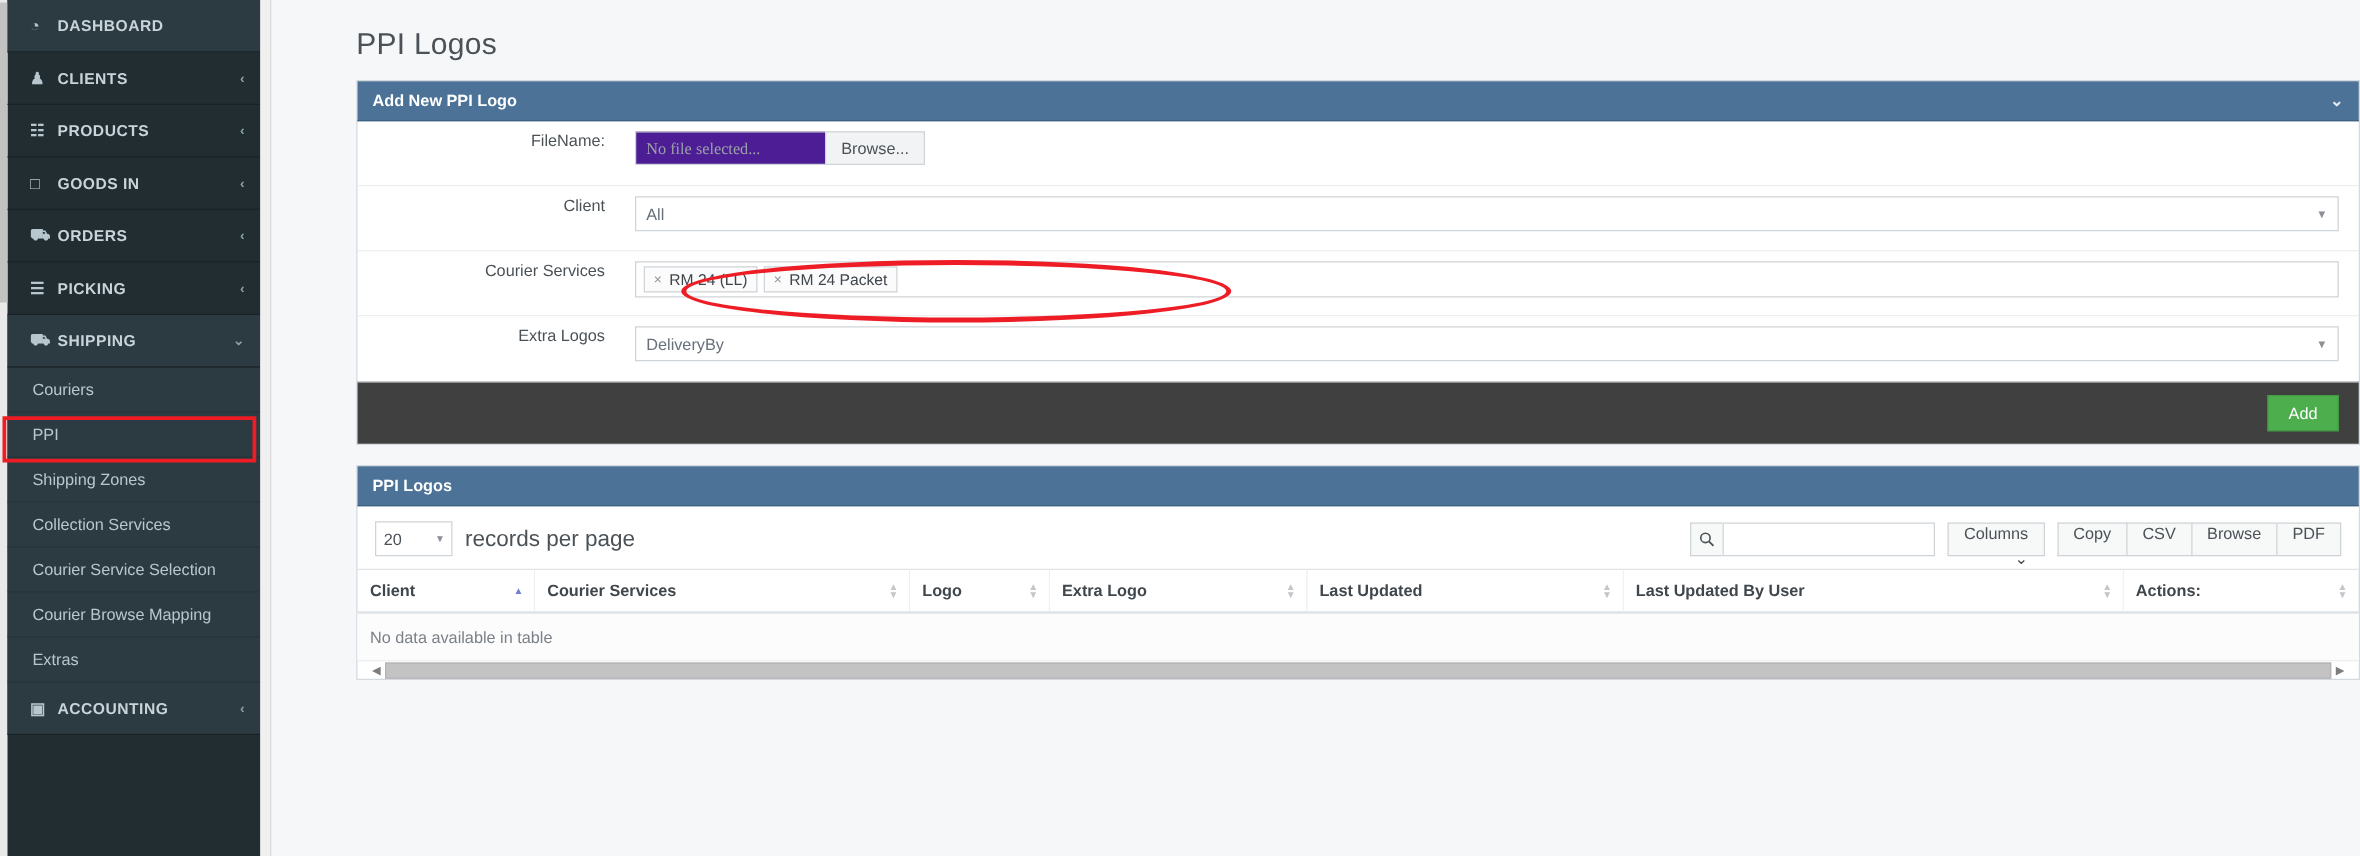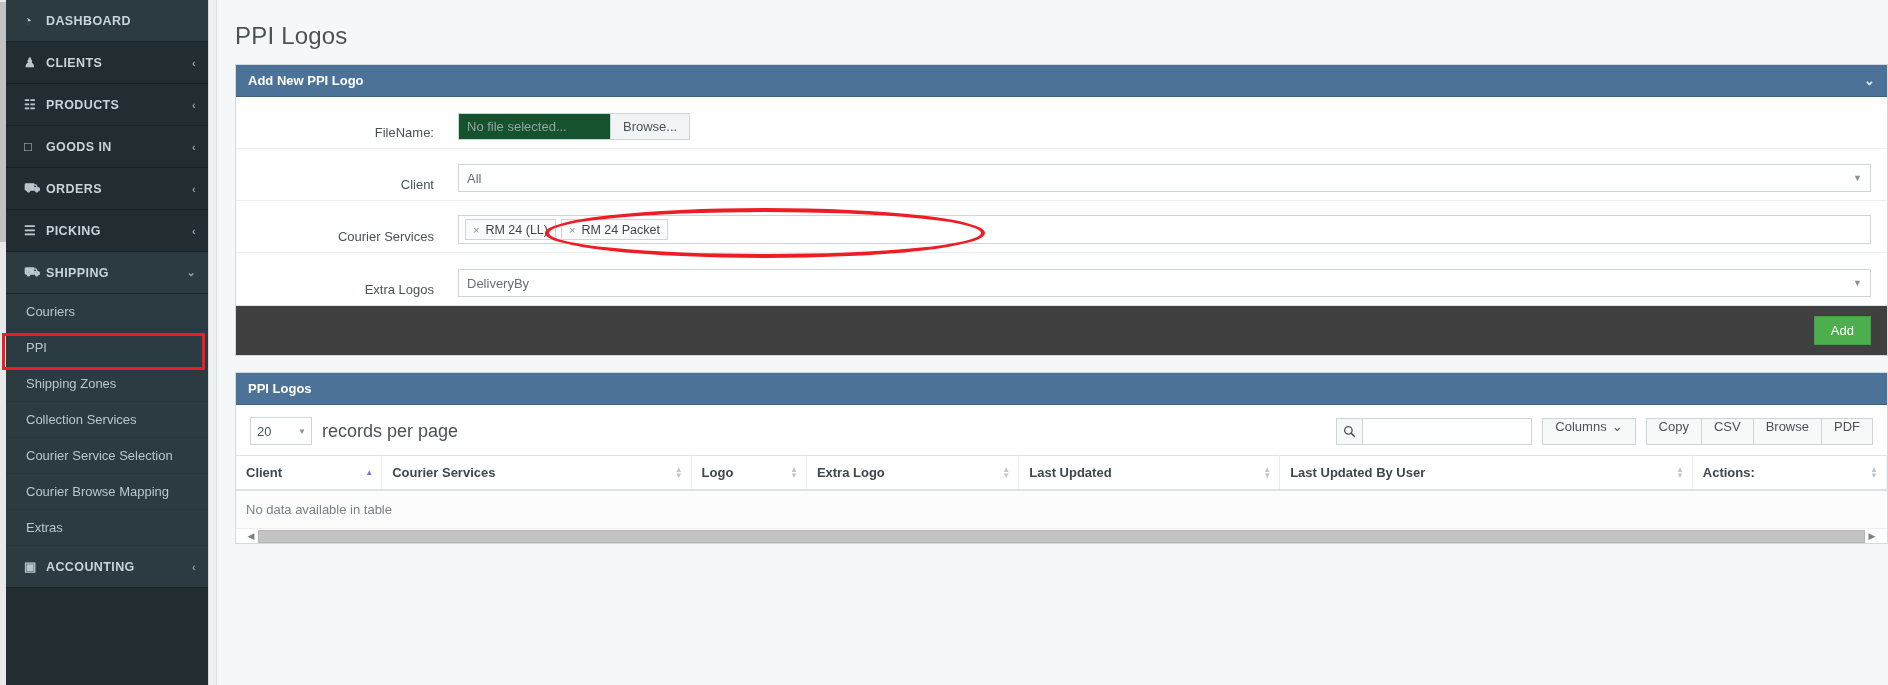--- a/index.html
+++ b/index.html
@@ -70,21 +70,21 @@
   
   .main {
     flex:1; background:#f6f7f9; height:685px;
     position:relative; overflow:hidden;
     border-left:1px solid #d6d9dc;
   }
   .main-scroll-left {
     position:absolute; left:0; top:0; width:8px; height:685px; background:#f0f0f0;
     border-right:1px solid #dcdcdc;
   }
-  .content { padding:14px 0 0 18px; }
+  .content { padding:14px 0 0 34px;margin-left:34px; }
   .page-title {
     font-size:24px; font-weight:normal; color:#4b5257;
     margin:8px 0 14px 8px; letter-spacing:.2px;
   }
 
   .panel {
     background:#ffffff;
     border:1px solid #d3d9de;
     margin:0 0 16px 8px;
     position:relative;
@@ -97,39 +97,40 @@
     padding:8px 12px;
     display:flex; align-items:center;
     border-bottom:1px solid #3f6280;
   }
   .panel-head .collapse {
     margin-left:auto; font-size:13px; color:#e4edf5;
   }
   .panel-body { padding:0; }
 
   .form-row {
-    display:flex; align-items:flex-end;
+    display:flex; align-items:flex-start;
     min-height:52px;
     border-bottom:1px solid #eceef0;
     padding:8px 0;
   }
   .form-row:last-child { border-bottom:none; }
   .form-label {
     width:222px; min-width:222px;
     text-align:right; padding-right:24px;
     color:#4b5257; font-size:13px;
   }
   .form-ctl { flex:1; padding-right:16px; display:flex; }
 
   .file-input-group { display:flex; }
   .file-text {
     width:152px; height:27px; line-height:26px;
     border:1px solid #cfd4d8; border-right:none;
     padding:0 8px; color:#9aa0a6; font-size:13px;
-    background:#14532d;
+    background:#4c1d95;
+    font-family:Liberation Serif, serif;
   }
   .browse-btn {
     height:27px; line-height:25px;
     padding:0 12px; font-size:13px;
     background:#f2f3f4; border:1px solid #cfd4d8;
     color:#4b5257;
   }
 
   .select-box {
     flex:1; height:28px;
@@ -195,21 +196,21 @@
   .search-input {
     width:170px; height:27px;
     border:1px solid #cfd4d8; background:#fff;
     padding:0 6px; font-size:13px; color:#4b5257;
     outline:none;
   }
   .btn-plain {
     height:27px; padding:0 12px;
     background:#f7f8f8; border:1px solid #cfd4d8;
     font-size:13px; color:#4b5257;
-    display:flex; align-items:flex-start; gap:5px;
+    display:flex; align-items:flex-end; gap:5px;flex-direction:column;
   }
   .btn-group { display:flex; }
   .btn-group .btn-plain { border-right:none; }
   .btn-group .btn-plain:last-child { border-right:1px solid #cfd4d8; }
 
   table.dt { width:100%; border-collapse:collapse; table-layout:fixed; }
   table.dt th {
     text-align:left; font-size:13px; font-weight:bold; color:#3f464c;
     padding:9px 10px;
     border-top:1px solid #dfe3e6;

